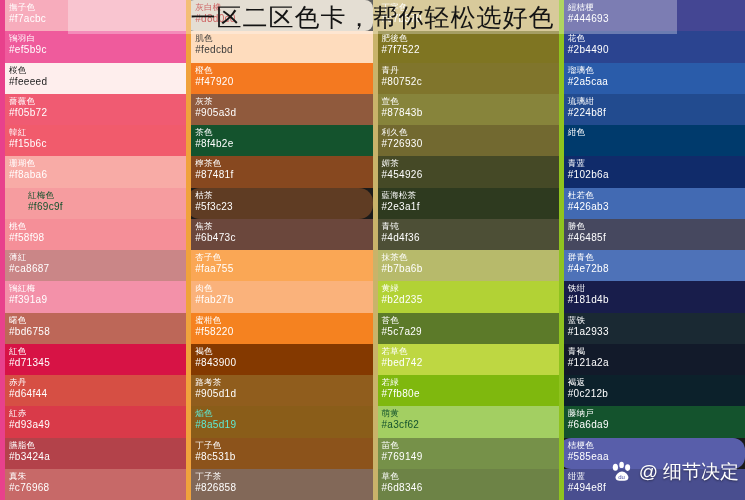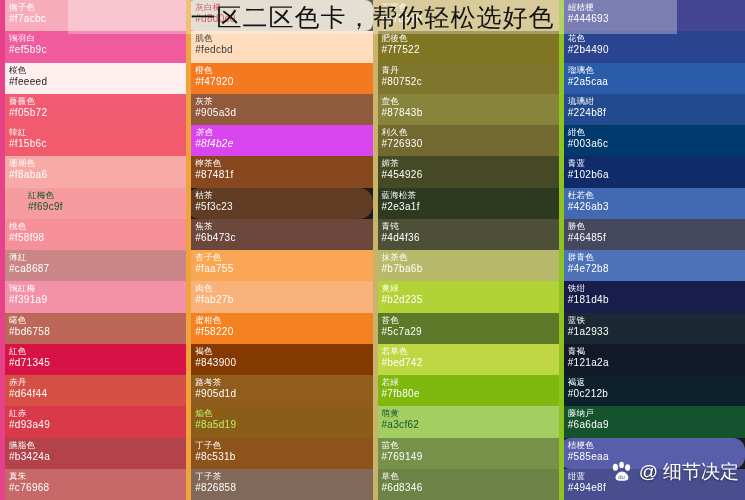--- a/index.html
+++ b/index.html
@@ -201,21 +201,21 @@
           <span class="sw-hex">#fedcbd</span>
         </div>
       <div class="swatch" style="background: rgb(244, 121, 32); color: rgb(255, 255, 255);">
           <span class="sw-name">橙色</span>
           <span class="sw-hex">#f47920</span>
         </div>
       <div class="swatch" style="background: rgb(144, 90, 61); color: rgb(255, 255, 255);">
           <span class="sw-name">灰茶</span>
           <span class="sw-hex">#905a3d</span>
         </div>
-      <div class="swatch" style="background: #d946ef; color: rgb(255, 255, 255); font-style: italic;">
+      <div class="swatch" style="background: #14532d; color: rgb(255, 255, 255);">
           <span class="sw-name">茶色</span>
           <span class="sw-hex">#8f4b2e</span>
         </div>
       <div class="swatch" style="background: rgb(135, 72, 31); color: rgb(255, 255, 255);">
           <span class="sw-name">檸茶色</span>
           <span class="sw-hex">#87481f</span>
         </div>
       <div class="swatch" style="background: rgb(95, 60, 35); color: rgb(255, 255, 255); border-radius: 14px;">
           <span class="sw-name">枯茶</span>
           <span class="sw-hex">#5f3c23</span>
@@ -237,21 +237,21 @@
           <span class="sw-hex">#f58220</span>
         </div>
       <div class="swatch" style="background: rgb(132, 57, 0); color: rgb(255, 255, 255);">
           <span class="sw-name">褐色</span>
           <span class="sw-hex">#843900</span>
         </div>
       <div class="swatch" style="background: rgb(144, 93, 29); color: rgb(255, 255, 255);">
           <span class="sw-name">路考茶</span>
           <span class="sw-hex">#905d1d</span>
         </div>
-      <div class="swatch" style="background: rgb(138, 93, 25); color: #bef264;">
+      <div class="swatch" style="background: rgb(138, 93, 25); color: #5eead4;">
           <span class="sw-name">焔色</span>
           <span class="sw-hex">#8a5d19</span>
         </div>
       <div class="swatch" style="background: rgb(140, 83, 27); color: rgb(255, 255, 255);">
           <span class="sw-name">丁子色</span>
           <span class="sw-hex">#8c531b</span>
         </div>
       <div class="swatch" style="background: rgb(130, 104, 88); color: rgb(255, 255, 255);">
           <span class="sw-name">丁子茶</span>
           <span class="sw-hex">#826858</span>
@@ -339,21 +339,20 @@
       <div class="swatch" style="background: rgb(42, 92, 170); color: rgb(255, 255, 255);">
           <span class="sw-name">瑠璃色</span>
           <span class="sw-hex">#2a5caa</span>
         </div>
       <div class="swatch" style="background: rgb(34, 75, 143); color: rgb(255, 255, 255);">
           <span class="sw-name">琉璃紺</span>
           <span class="sw-hex">#224b8f</span>
         </div>
       <div class="swatch" style="background: rgb(0, 58, 108); color: rgb(255, 255, 255);">
           <span class="sw-name">紺色</span>
-          <span class="sw-hex">#003a6c</span>
         </div>
       <div class="swatch" style="background: rgb(16, 43, 106); color: rgb(255, 255, 255);">
           <span class="sw-name">青蓝</span>
           <span class="sw-hex">#102b6a</span>
         </div>
       <div class="swatch" style="background: rgb(66, 106, 179); color: rgb(255, 255, 255);">
           <span class="sw-name">杜若色</span>
           <span class="sw-hex">#426ab3</span>
         </div>
       <div class="swatch" style="background: rgb(70, 72, 95); color: rgb(255, 255, 255);">

